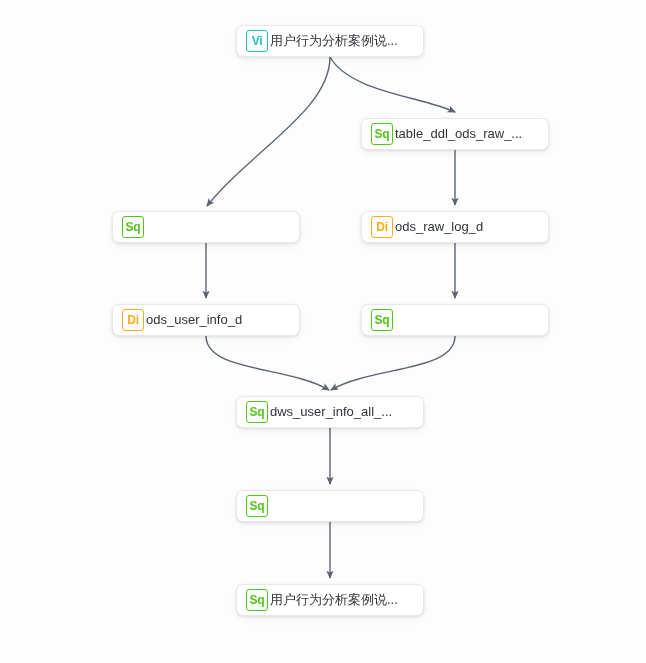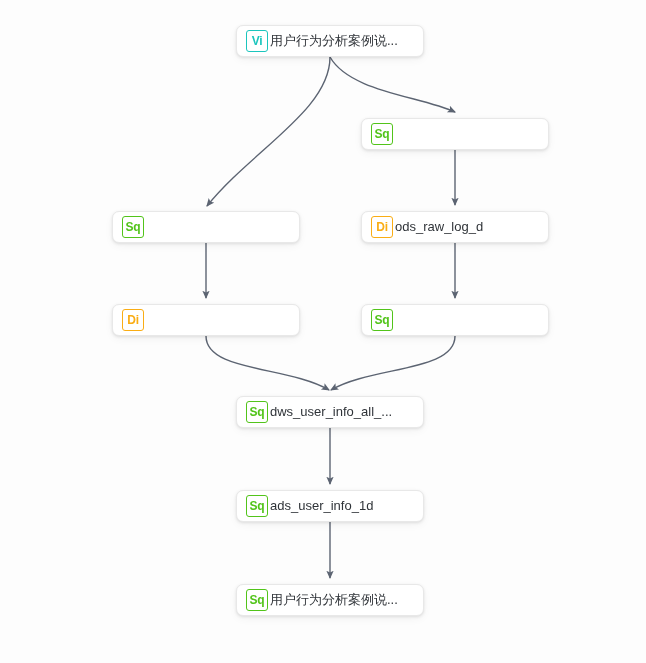--- a/index.html
+++ b/index.html
@@ -102,41 +102,42 @@
       </g>
   </svg>
 
   <div id="nodes-layer">
       <div class="node" style="left: 236px; top: 25px; width: 188px; height: 32px;">
         <span class="node-badge badge-vi">Vi</span>
         <span class="node-label">用户行为分析案例说...</span>
       </div>
       <div class="node" style="left: 361px; top: 118px; width: 188px; height: 32px;">
         <span class="node-badge badge-sq">Sq</span>
+        <span class="node-label">table_ddl_ods_raw_...</span>
       </div>
       <div class="node" style="left: 112px; top: 211px; width: 188px; height: 32px;">
         <span class="node-badge badge-sq">Sq</span>
       </div>
       <div class="node" style="left: 361px; top: 211px; width: 188px; height: 32px;">
         <span class="node-badge badge-di">Di</span>
         <span class="node-label">ods_raw_log_d</span>
       </div>
       <div class="node" style="left: 112px; top: 304px; width: 188px; height: 32px;">
         <span class="node-badge badge-di">Di</span>
+        <span class="node-label">ods_user_info_d</span>
       </div>
       <div class="node" style="left: 361px; top: 304px; width: 188px; height: 32px;">
         <span class="node-badge badge-sq">Sq</span>
       </div>
       <div class="node" style="left: 236px; top: 396px; width: 188px; height: 32px;">
         <span class="node-badge badge-sq">Sq</span>
         <span class="node-label">dws_user_info_all_...</span>
       </div>
       <div class="node" style="left: 236px; top: 490px; width: 188px; height: 32px;">
         <span class="node-badge badge-sq">Sq</span>
-        <span class="node-label">ads_user_info_1d</span>
       </div>
       <div class="node" style="left: 236px; top: 584px; width: 188px; height: 32px;">
         <span class="node-badge badge-sq">Sq</span>
         <span class="node-label">用户行为分析案例说...</span>
       </div>
     </div>
 
 </div>
 
 </body></html>

